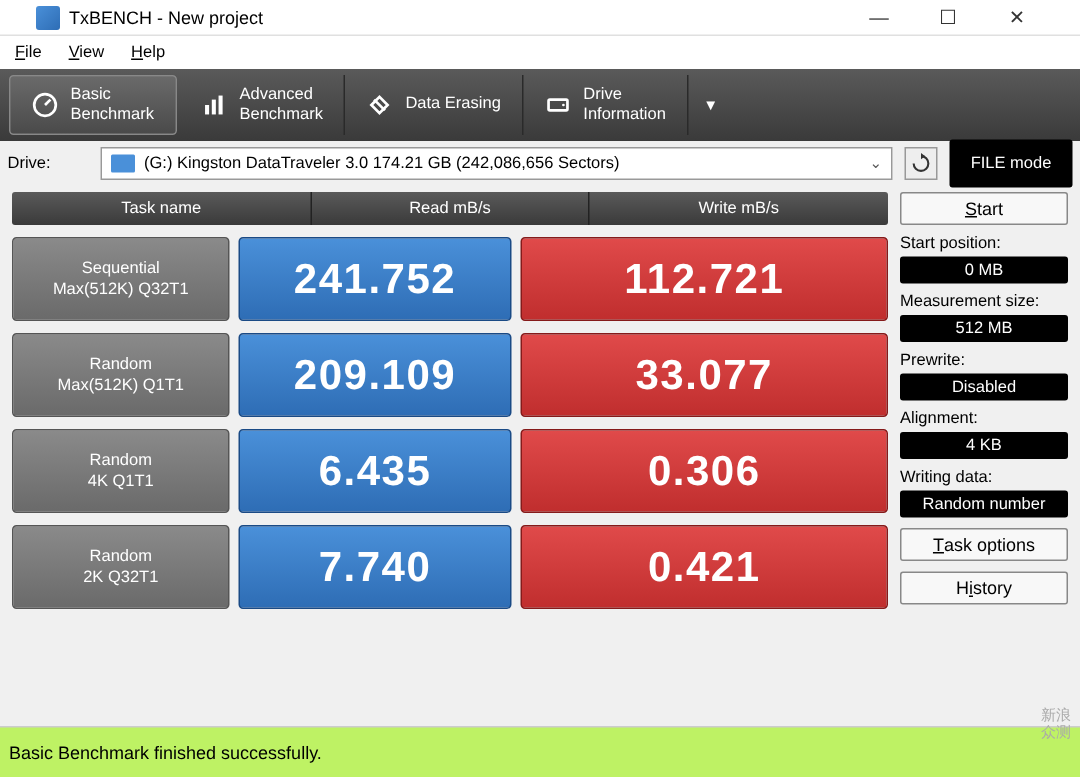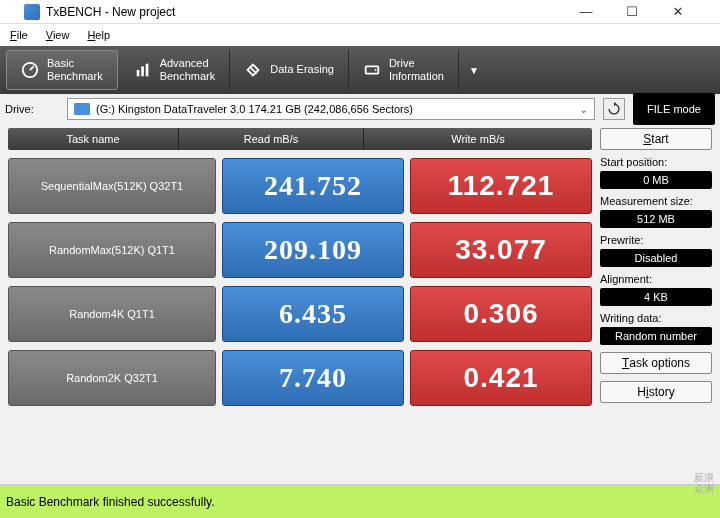--- a/index.html
+++ b/index.html
@@ -21,26 +21,26 @@
 .driverow .lbl{width:54px}
 .drivesel{flex:1;height:22px;border:1px solid #999;background:#fff;display:flex;align-items:center;padding:0 6px;font-size:11px}
 .drivesel .dicon{width:16px;height:12px;background:#4a90d9;margin-right:6px;border-radius:1px}
 .drivesel .chev{margin-left:auto;font-size:10px;color:#555}
 .reloadbtn{width:22px;height:22px;border:1px solid #999;background:#eee;display:flex;align-items:center;justify-content:center;font-size:12px}
 .filemode{width:82px;height:32px;background:#000;color:#fff;font-size:11px;display:flex;align-items:center;justify-content:center;border-radius:2px}
 .content{display:flex;padding:4px 8px 0 8px;gap:8px}
 .left{flex:1}
 .headerrow{height:22px;background:linear-gradient(#5a5a5a,#3a3a3a);display:flex;color:#fff;font-size:11px;border-radius:2px;overflow:hidden}
 .headerrow div{display:flex;align-items:center;justify-content:center}
-.hcol1{width:171px;border-right:1px solid #222}
+.hcol1{width:200px;border-right:1px solid #222}
 .hcol2{width:185px;border-right:1px solid #222}
 .hcol3{flex:1}
 .testrow{height:56px;display:flex;gap:6px;margin-top:8px}
-.taskname{width:208px;background:linear-gradient(#8a8a8a,#6a6a6a);border:1px solid #555;border-radius:3px;color:#fff;display:flex;flex-direction:row;justify-content:center;align-items:center;font-size:11px;line-height:1.3}
-.readval{width:182px;background:linear-gradient(#4a90d9,#2e6db5);border:1px solid #1a4a85;border-radius:3px;color:#fff;display:flex;align-items:center;justify-content:center;font-size:28px;font-weight:bold;font-family:Liberation Serif, serif;letter-spacing:1px}
+.taskname{width:145px;background:linear-gradient(#8a8a8a,#6a6a6a);border:1px solid #555;border-radius:3px;color:#fff;display:flex;flex-direction:column;justify-content:center;align-items:center;font-size:11px;line-height:1.3}
+.readval{width:182px;background:linear-gradient(#4a90d9,#2e6db5);border:1px solid #1a4a85;border-radius:3px;color:#fff;display:flex;align-items:center;justify-content:center;font-size:28px;font-weight:bold;font-family:Liberation Sans, sans-serif;letter-spacing:1px}
 .writeval{flex:1;background:linear-gradient(#e04a4a,#c02e2e);border:1px solid #851a1a;border-radius:3px;color:#fff;display:flex;align-items:center;justify-content:center;font-size:28px;font-weight:bold;font-family:"Arial Narrow",Arial;letter-spacing:1px}
 .right{width:112px;display:flex;flex-direction:column;gap:3px}
 .startbtn{height:22px;border:1px solid #888;background:#f8f8f8;font-size:12px;border-radius:2px;display:flex;align-items:center;justify-content:center;cursor:pointer}
 .rlabel{font-size:11px;margin-top:3px}
 .rval{height:18px;background:#000;color:#fff;font-size:11px;display:flex;align-items:center;justify-content:center;border-radius:2px}
 .optbtn{height:22px;border:1px solid #888;background:#f8f8f8;font-size:12px;border-radius:2px;display:flex;align-items:center;justify-content:center;cursor:pointer;margin-top:4px}
 .statusbar{position:absolute;bottom:0;left:0;right:0;height:34px;background:#bef264;border-top:1px solid #ccc;font-size:12px;padding:2px 6px;display:flex;align-items:center}
 .watermark{position:absolute;right:6px;bottom:24px;font-size:10px;color:#aaa;text-align:right;line-height:1.1}
 svg{display:block}
 </style>

